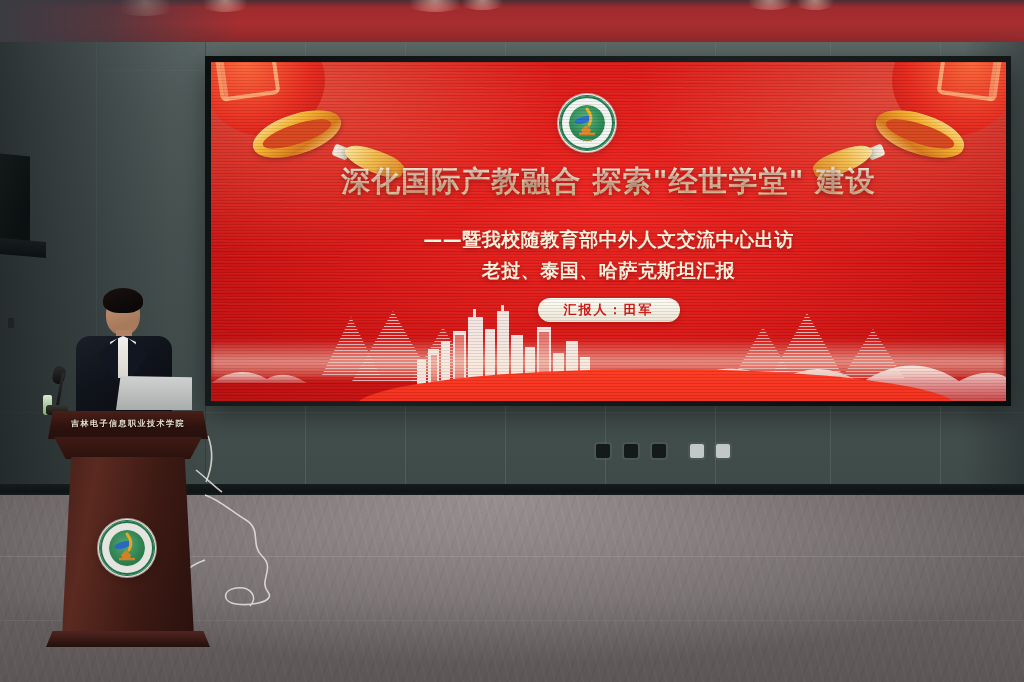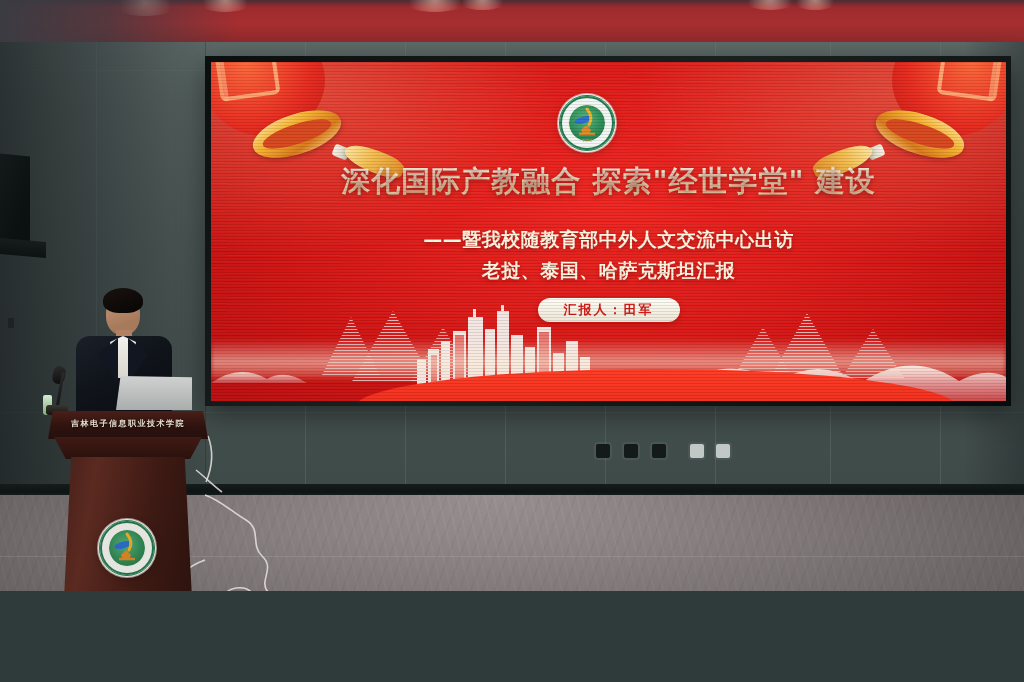--- a/index.html
+++ b/index.html
@@ -2,21 +2,21 @@
 <html><head>
 <meta charset="utf-8">
 <style>
   * { box-sizing: border-box; margin: 0; padding: 0; }
   html, body {
     width: 1024px; height: 682px;
     overflow: hidden;
     font-family: "Liberation Sans", sans-serif;
     background: #2f3a3a;
   }
-  #scene { position: relative; width: 1024px; height: 591px; overflow: hidden; padding-left: 32px; }
+  #scene { position: relative; width: 1024px; height: 682px; overflow: hidden; padding-left: 32px; }
 
   
   .ceiling-band {
     position: absolute; left: 0; top: 0; width: 1024px; height: 42px;
     background: linear-gradient(180deg, #4a2c33 0%, #9e2b2e 18%, #a82e30 55%, #8e2a2c 100%);
   }
   .ceiling-band::after{
     content:""; position:absolute; left:0; top:0; width:240px; height:100%;
     background: linear-gradient(90deg, #3b3b42 0%, rgba(60,58,66,0.75) 45%, rgba(140,44,48,0) 100%);
   }

